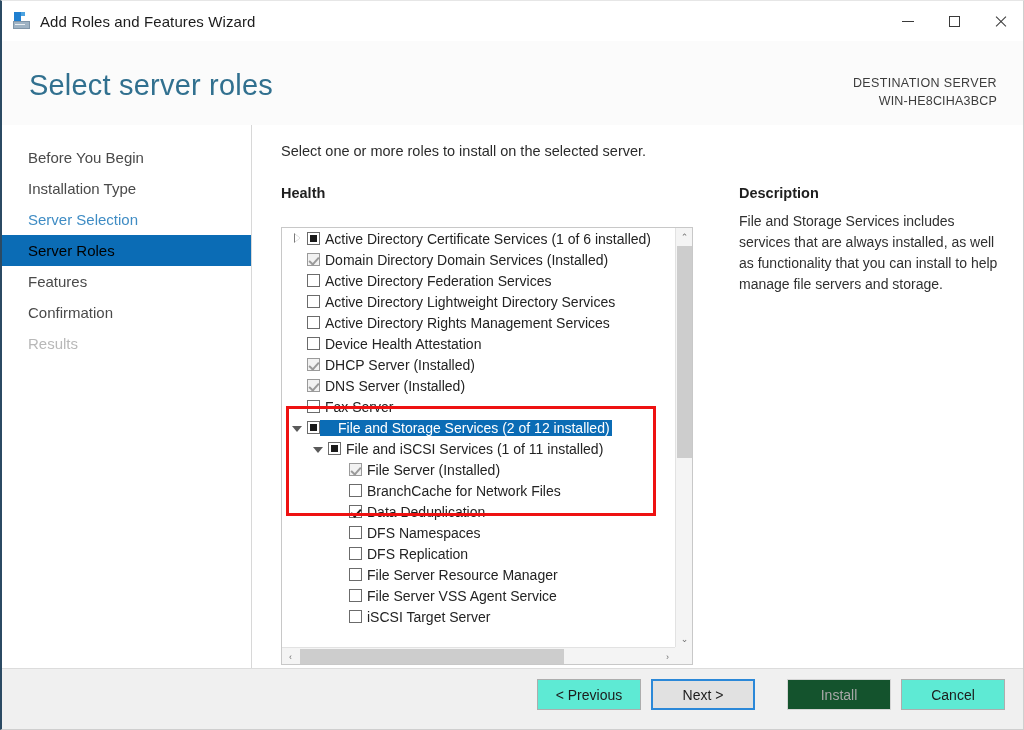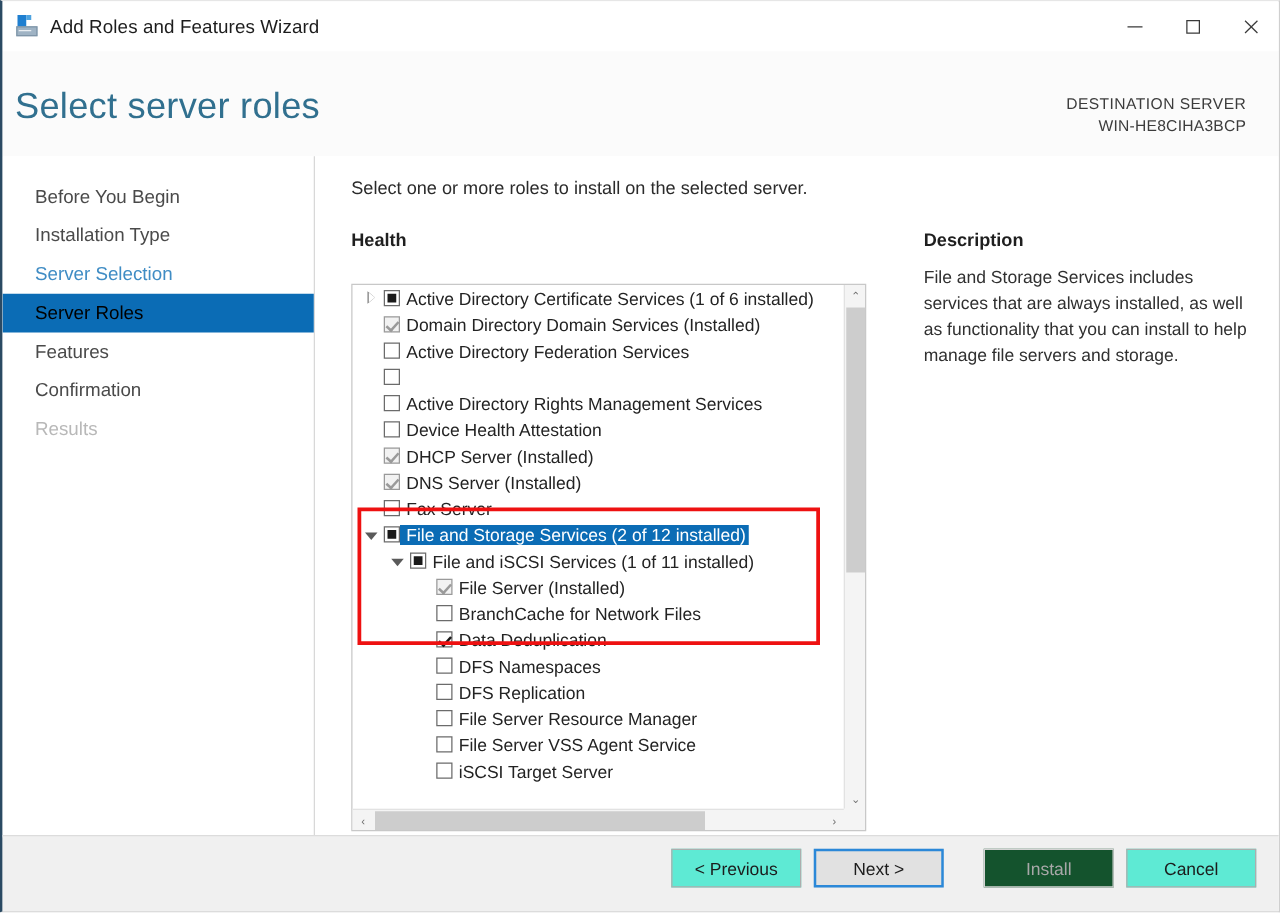--- a/index.html
+++ b/index.html
@@ -77,21 +77,21 @@
   .wb-close::before { transform: rotate(45deg); }
   .wb-close::after  { transform: rotate(-45deg); }
 
   
   .header {
     position: absolute; top: 40px; left: 0; right: 0;
     height: 84px;
     background: #fbfbfb;
   }
   .page-title {
-    position: absolute; left: 10px; top: 28px;
+    position: absolute; left: 27px; top: 28px;
     font-size: 29px; font-weight: 400;
     color: #31708f;
     letter-spacing: 0.2px;
   }
   .dest-server {
     position: absolute; right: 26px; top: 33px;
     text-align: right;
     font-size: 12.5px; color: #3c3c3c;
     line-height: 18px;
   }
@@ -158,21 +158,21 @@
     height: 21px;
     display: flex; align-items: center;
     white-space: nowrap;
     font-size: 14px;
     color: #232323;
     cursor: default;
   }
   .role-row .label { padding-left: 5px; }
   .role-row.selected > .label {
     background: #0b6cb5; color: #ffffff;
-    padding-left: 5px; padding-right: 2px;
+    padding-left: 18px; padding-right: 2px;
   }
 
   .twisty {
     width: 16px; flex: none;
     display: flex; align-items: center; justify-content: center;
   }
   .tw-collapsed {
     width: 0; height: 0;
     border-top: 4.5px solid transparent;
     border-bottom: 4.5px solid transparent;
@@ -418,20 +418,21 @@
             <span class="label">Domain Directory Domain Services (Installed)</span>
           </div>
           <div class="role-row indent-0">
             <span class="twisty tw-none"></span>
             <span class="cb"></span>
             <span class="label">Active Directory Federation Services</span>
           </div>
           <div class="role-row indent-0">
             <span class="twisty tw-none"></span>
             <span class="cb"></span>
+            <span class="label">Active Directory Lightweight Directory Services</span>
           </div>
           <div class="role-row indent-0">
             <span class="twisty tw-none"></span>
             <span class="cb"></span>
             <span class="label">Active Directory Rights Management Services</span>
           </div>
           <div class="role-row indent-0">
             <span class="twisty tw-none"></span>
             <span class="cb"></span>
             <span class="label">Device Health Attestation</span>

